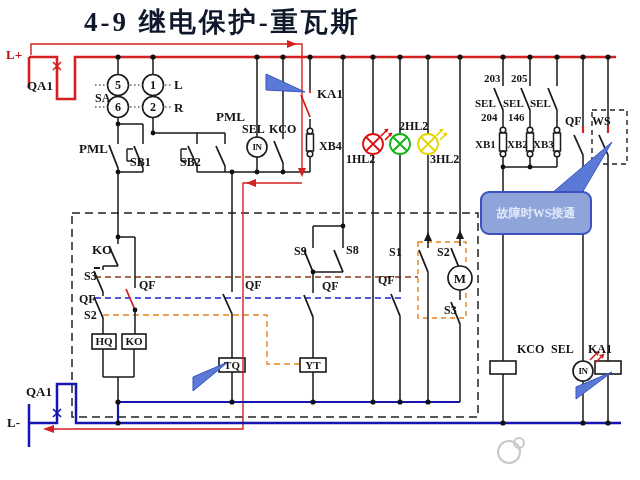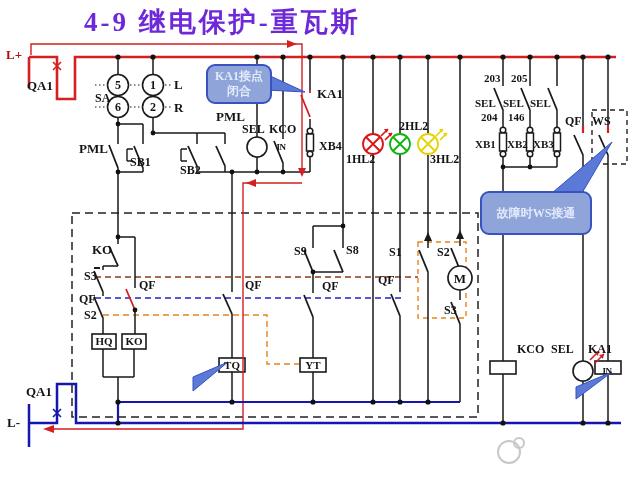--- a/index.html
+++ b/index.html
@@ -1,23 +1,23 @@
 <!DOCTYPE html>
 <html><head>
 <meta charset="utf-8">
 <style>
   html,body{margin:0;padding:0;background:#ffffff;}
   #stage{position:relative;width:640px;height:480px;background:#ffffff;overflow:hidden;
          font-family:"Liberation Serif","DejaVu Serif",serif;}
   #wires{position:absolute;left:0;top:0;}
   .lbl{position:absolute;font-weight:bold;font-size:12px;color:#141414;white-space:nowrap;line-height:1;}
   .c{transform:translate(-50%,-50%);}
-  .s11{font-size:11px;} .s13{font-size:13px;} .s9{font-size:9px;letter-spacing:-0.5px;margin-left:24px;}
+  .s11{font-size:11px;} .s13{font-size:13px;} .s9{font-size:9px;letter-spacing:-0.5px;}
   .red{color:#b01010;}
-  .title{position:absolute;left:84px;top:4px;font-size:27px;font-weight:bold;color:#6d28d9;
+  .title{position:absolute;left:84px;top:4px;font-size:27px;font-weight:bold;color:#0f172a;
          letter-spacing:3px;white-space:nowrap;}
   .callout{position:absolute;background:#8fa5da;border:2px solid #3952c0;border-radius:9px;
            color:#e2eafb;font-weight:bold;display:flex;flex-direction:column;align-items:center;
            justify-content:center;text-align:center;line-height:1.25;}
   .watermark{position:absolute;left:534px;top:437px;font-size:23px;font-weight:bold;color:#c2c2c2;
              letter-spacing:2px;}
 </style>
 </head>
 <body>
 
@@ -255,21 +255,21 @@
 <span class="lbl s13" style="left:27px;top:79px">QA1</span>
 <span class="lbl" style="left:95px;top:92px">SA</span>
 <span class="lbl c" style="left:118px;top:85px">5</span>
 <span class="lbl c" style="left:153px;top:85px">1</span>
 <span class="lbl c" style="left:118px;top:107px">6</span>
 <span class="lbl c" style="left:153px;top:107px">2</span>
 <span class="lbl s13" style="left:174px;top:78px">L</span>
 <span class="lbl s13" style="left:174px;top:101px">R</span>
 <span class="lbl s13" style="left:79px;top:142px">PML</span>
 <span class="lbl" style="left:130px;top:156px">SB1</span>
-<span class="lbl" style="left:180px;top:164px">SB2</span>
+<span class="lbl" style="left:180px;top:156px">SB2</span>
 <span class="lbl s13" style="left:216px;top:110px">PML</span>
 <span class="lbl" style="left:242px;top:123px">SEL</span>
 <span class="lbl" style="left:269px;top:123px">KCO</span>
 <span class="lbl c s9" style="left:257px;top:147px">IN</span>
 <span class="lbl s13" style="left:317px;top:87px">KA1</span>
 <span class="lbl" style="left:319px;top:140px">XB4</span>
 <span class="lbl" style="left:346px;top:153px">1HL2</span>
 <span class="lbl" style="left:399px;top:120px">2HL2</span>
 <span class="lbl" style="left:430px;top:153px">3HL2</span>
 <span class="lbl s11" style="left:484px;top:73px">203</span>
@@ -302,22 +302,18 @@
 <span class="lbl" style="left:444px;top:304px">S3</span>
 <span class="lbl c s11" style="left:232px;top:365px">TQ</span>
 <span class="lbl c s11" style="left:313px;top:365px">YT</span>
 <span class="lbl" style="left:517px;top:343px">KCO</span>
 <span class="lbl" style="left:551px;top:343px">SEL</span>
 <span class="lbl" style="left:588px;top:343px">KA1</span>
 <span class="lbl c s9" style="left:583px;top:371px">IN</span>
 <span class="lbl s13" style="left:26px;top:385px">QA1</span>
 <span class="lbl s13" style="left:7px;top:416px">L-</span>
 
-<div class="callout" style="left:206px;top:64px;width:62px;height:36px;font-size:12px">
-  <span>KA1接点</span>
-  <span>闭合</span>
-</div>
 <div class="callout" style="left:480px;top:191px;width:108px;height:40px;font-size:12px">
   <span>故障时WS接通</span>
 </div>
 
 
 </div>
 
 </body></html>

